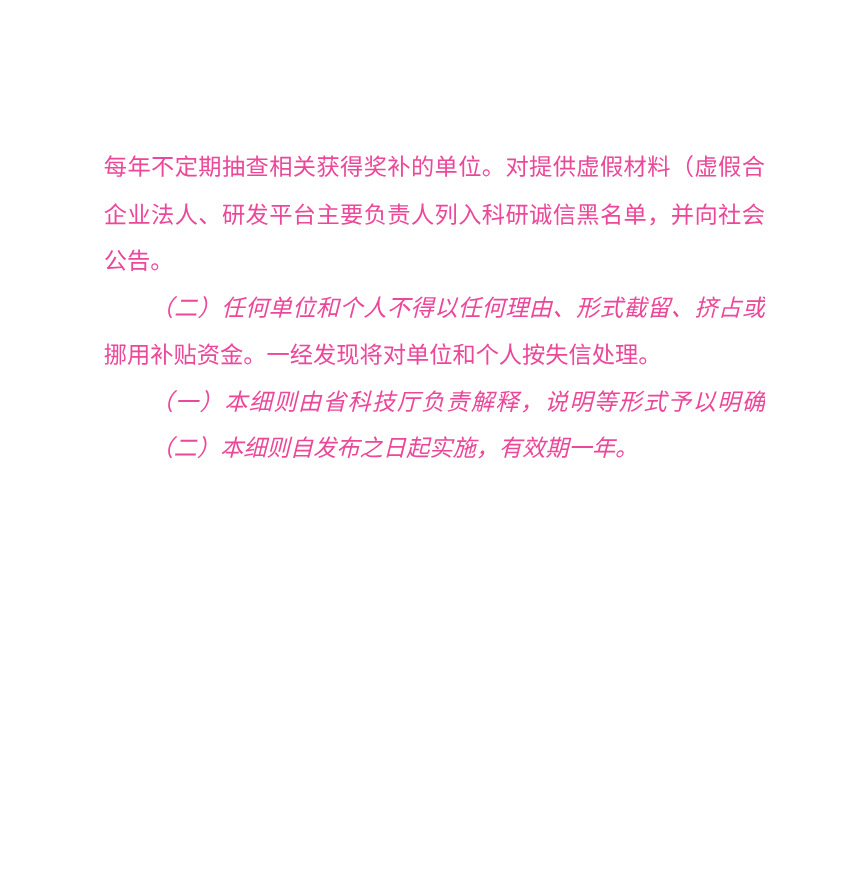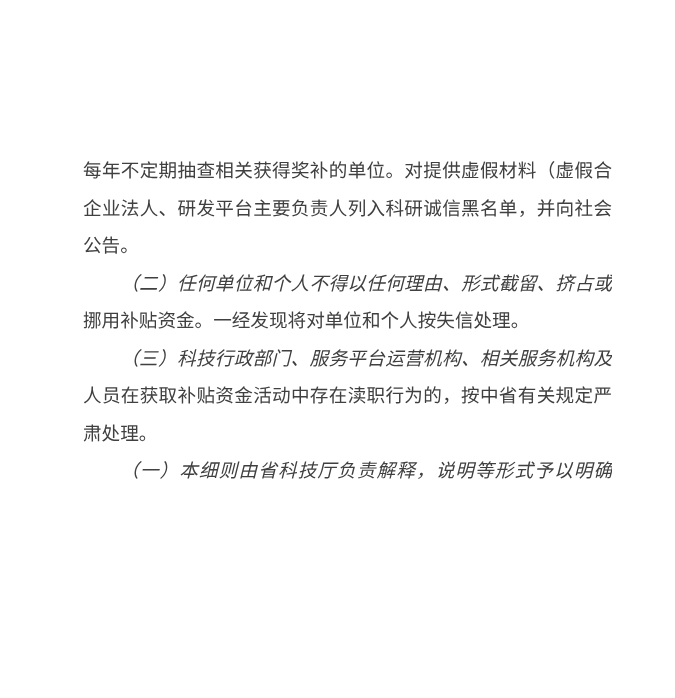--- a/index.html
+++ b/index.html
@@ -49,32 +49,30 @@
   .paragraph.heading .line {
     font-family: "Liberation Sans", "DejaVu Sans", sans-serif;
     font-weight: 700;
     text-align-last: left;
   }
 </style>
 </head>
 <body style="background: rgb(255, 255, 255);">
 
 <div class="page">
-  <div class="text-block" style="color: #404040; margin-top: 36px;">
+  <div class="text-block" style="color: #ec4899;">
       <div class="paragraph">
         <div class="line">每年不定期抽查相关获得奖补的单位。对提供虚假材料（虚假合</div>
         <div class="line">企业法人、研发平台主要负责人列入科研诚信黑名单，并向社会</div>
         <div class="line last">公告。</div>
       </div>
       <div class="paragraph">
         <div class="line indent">（二）任何单位和个人不得以任何理由、形式截留、挤占或</div>
         <div class="line last">挪用补贴资金。一经发现将对单位和个人按失信处理。</div>
       </div>
       <div class="paragraph">
-        <div class="line indent">（三）科技行政部门、服务平台运营机构、相关服务机构及</div>
-        <div class="line">人员在获取补贴资金活动中存在渎职行为的，按中省有关规定严</div>
-        <div class="line last">肃处理。</div>
+        <div class="line indent">（一）本细则由省科技厅负责解释，说明等形式予以明确</div>
       </div>
       <div class="paragraph">
-        <div class="line indent">（一）本细则由省科技厅负责解释，说明等形式予以明确</div>
+        <div class="line indent last">（二）本细则自发布之日起实施，有效期一年。</div>
       </div>
     </div>
 </div>
 
 </body></html>

